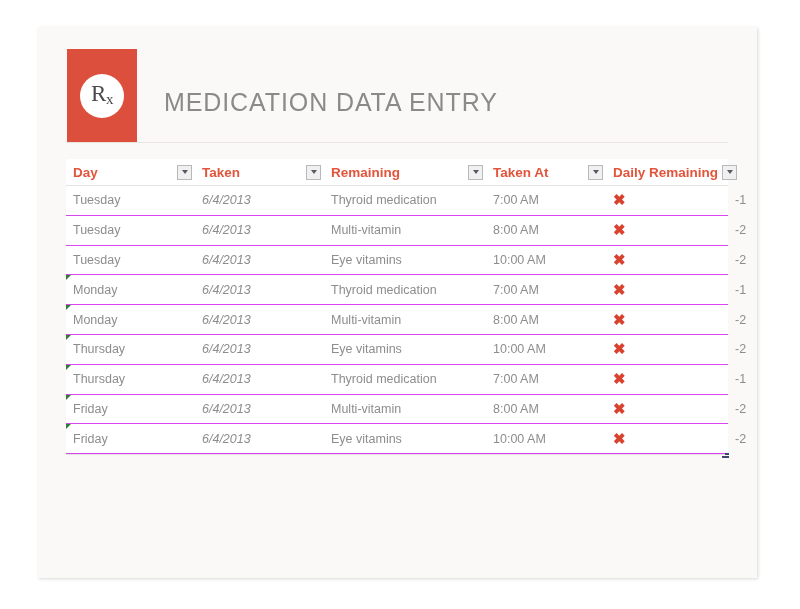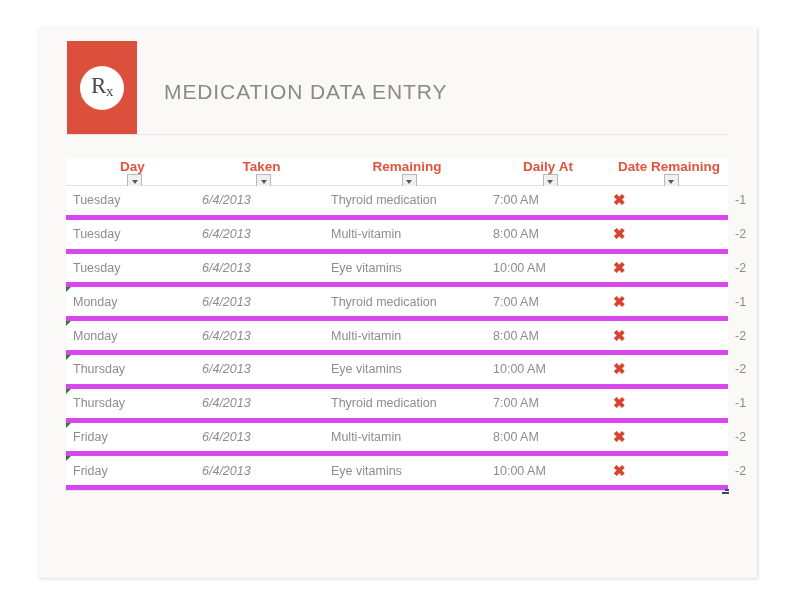--- a/index.html
+++ b/index.html
@@ -27,21 +27,21 @@
     width: 719px;
     height: 551px;
     background: #faf9f7;
     box-shadow: 1px 1px 3px rgba(120,115,110,0.28);
   }
 
   
   .header {
     position: absolute;
     left: 0;
-    top: 4px;
+    top: 12px;
     width: 719px;
     height: 104px;
   }
 
   .header-rule {
     position: absolute;
     left: 28px;
     top: 103px;
     width: 662px;
     height: 1px;
@@ -81,21 +81,21 @@
   }
   .logo-rx .sub {
     font-size: 15px;
     vertical-align: -3px;
   }
 
   .page-title {
     position: absolute;
     left: 126px;
     top: 49px;
-    font-size: 21px;
+    font-size: 25px;
     letter-spacing: 0.9px;
     color: #8a8a8a;
     white-space: nowrap;
   }
 
   
   .table-wrap {
     position: absolute;
     left: 28px;
     top: 132px;
@@ -128,21 +128,20 @@
     padding-left: 7px;
     white-space: nowrap;
   }
 
   .hdr-inner {
     display: flex;
     align-items: center;
     justify-content: space-between;
     height: 26px;
     padding-right: 3px;
-    flex-direction: column;
   }
 
   .filter-btn {
     width: 13px;
     height: 13px;
     border: 1px solid #b9b9b9;
     background: #f0f0f0;
     display: inline-flex;
     align-items: center;
     justify-content: center;
@@ -157,21 +156,21 @@
     border-right: 3.5px solid transparent;
     border-top: 4px solid #555a63;
   }
 
   
   table.grid tbody td {
     height: 28.8px;
     background: #ffffff;
     color: #8d8d8d;
     font-size: 12.5px;
-    border-bottom: 5px solid #d946ef;
+    border-bottom: 1px solid #d946ef;
     padding-left: 7px;
     position: relative;
     white-space: nowrap;
     margin-left: 24px;
   }
 
   td.col-date   { padding-left: 12px; font-style: italic; }
   td.col-taken  { padding-left: 22px; }
   td.col-check  { text-align: center; padding-left: 0; }
   td.col-remain { padding-left: 28px; }
@@ -267,29 +266,29 @@
             <th>
               <div class="hdr-inner">
                 <span>Remaining</span>
                 <span class="filter-btn">
                     <span class="caret"></span>
                   </span>
               </div>
             </th>
             <th>
               <div class="hdr-inner">
-                <span>Daily At</span>
-                <span class="filter-btn">
-                    <span class="caret"></span>
-                  </span>
-              </div>
-            </th>
-            <th>
-              <div class="hdr-inner">
-                <span>Date Remaining</span>
+                <span>Taken At</span>
+                <span class="filter-btn">
+                    <span class="caret"></span>
+                  </span>
+              </div>
+            </th>
+            <th>
+              <div class="hdr-inner">
+                <span>Daily Remaining</span>
                 <span class="filter-btn">
                     <span class="caret"></span>
                   </span>
               </div>
             </th>
           </tr>
         </thead>
         <tbody>
             <tr>
               <td class="col-day"><span>Tuesday</span></td>

